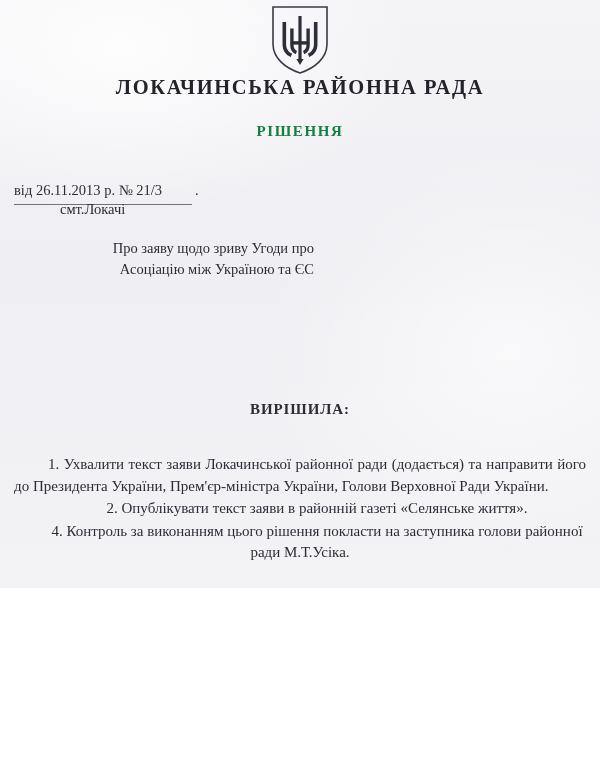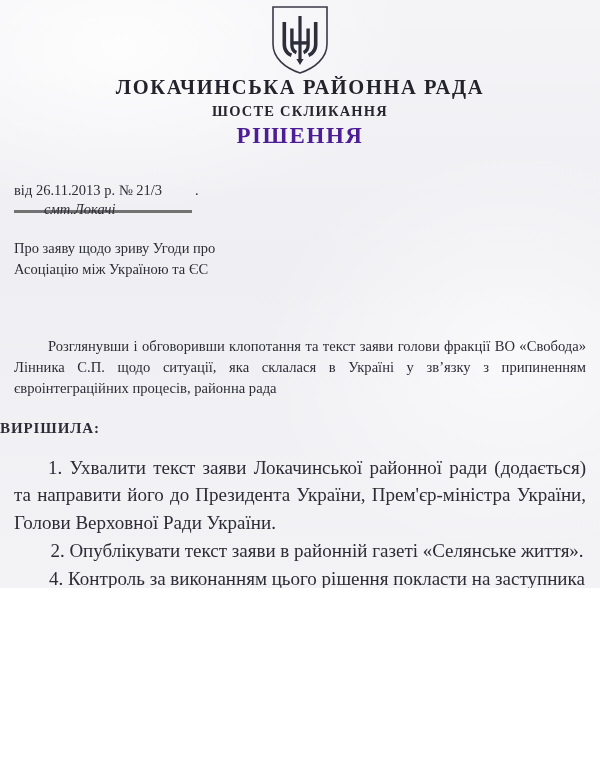--- a/index.html
+++ b/index.html
@@ -63,92 +63,93 @@
     font-weight: bold;
     letter-spacing: 1.2px;
     color: #26262f;
     z-index: 3;
   }
   .doc-type {
     position: absolute;
     left: 0; right: 0;
     top: 123px;
     text-align: center;
-    font-size: 23px;
+    font-size: 15px;
     font-weight: bold;
     letter-spacing: 1.6px;
-    color: #4c1d95;
+    color: #15803d;
     z-index: 3;
   }
 
   
   .date-line {
     position: absolute;
     left: 14px;
     top: 182px;
     font-size: 14.5px;
     white-space: nowrap;
     z-index: 3;
   }
   .date-underlined {
-    border-bottom: 3px solid #737373;
-    padding-bottom: 12px;
+    border-bottom: 1px solid #737373;
+    padding-bottom: 6px;
     padding-right: 30px;
   }
   .date-tail { padding-left: 3px; }
   .place-line {
     position: absolute;
-    left: 44px;
+    left: 60px;
     top: 201px;
     font-size: 14.5px;
     z-index: 3;
-    font-style: italic;
   }
 
   
   .subject {
     position: absolute;
     left: 14px;
     top: 238px;
     width: 300px;
     font-size: 14.5px;
     line-height: 1.42;
     z-index: 3;
+    text-align: right;
   }
 
   
   .preamble {
     position: absolute;
     left: 14px;
     top: 336px;
     width: 572px;
     font-size: 14.6px;
     line-height: 1.44;
     text-align: justify;
     text-indent: 34px;
     z-index: 3;
   }
   .decided {
     position: absolute;
     left: 0; right: 0;
-    top: 420px;
+    top: 401px;
+    text-align: center;
     font-size: 15px;
     font-weight: bold;
     letter-spacing: 0.9px;
     z-index: 3;
   }
   .items {
     position: absolute;
     left: 14px;
     top: 454px;
     width: 572px;
     z-index: 3;
   }
   .item {
-    font-size: 19px;
+    font-size: 15px;
     line-height: 1.44;
     text-align: justify;
     text-indent: 34px;
     margin: 0 0 1px 0;
   }
   .item.last-of-para { text-align: center; }
 
   
   .sig-row {
     position: absolute;
@@ -201,34 +202,32 @@
         <path d="M21.2 24.5 h3.4 v16.5 c0 3.2 1.3 5 3.4 6 l-1.2 3.2 c-3.7-1.6-5.6-4.8-5.6-9.2 z"></path>
 
         <path d="M37.4 24.5 h3.4 v16.5 c0 4.4-1.9 7.6-5.6 9.2 l-1.2-3.2 c2.1-1 3.4-2.8 3.4-6 z"></path>
 
         <path d="M23 37.2 h16 v3.4 h-16 z"></path>
       </g>
     </svg>
   </div>
 
   <div class="org-title">ЛОКАЧИНСЬКА РАЙОННА РАДА</div>
-  <div class="convocation">ШОСТЕ СКЛИКАННЯ</div>
   <div class="doc-type">РІШЕННЯ</div>
 
   <div class="date-line">
     <span class="date-underlined">від 26.11.2013 р.  № 21/3</span><span class="date-tail">.</span>
   </div>
   <div class="place-line">смт.Локачі</div>
 
   <div class="subject">
     <div>Про заяву щодо зриву Угоди про</div>
     <div>Асоціацію між Україною та ЄС</div>
   </div>
 
-  <div class="preamble">Розглянувши і обговоривши клопотання та текст заяви голови фракції ВО «Свобода» Лінника С.П. щодо ситуації, яка склалася в Україні у зв’язку з припиненням євроінтеграційних процесів, районна рада</div>
 
   <div class="decided">ВИРІШИЛА:</div>
 
   <div class="items">
     <p class="item">1. Ухвалити текст заяви Локачинської районної ради (додається) та направити його до Президента України, Прем'єр-міністра України, Голови Верховної Ради України.</p>
     <p class="item last-of-para">2. Опублікувати текст заяви в районній газеті «Селянське життя».</p>
     <p class="item last-of-para">4. Контроль за виконанням цього рішення покласти на заступника голови районної ради М.Т.Усіка.</p>
   </div>
 
   <svg class="seal" viewBox="0 0 126 126" aria-hidden="true">

